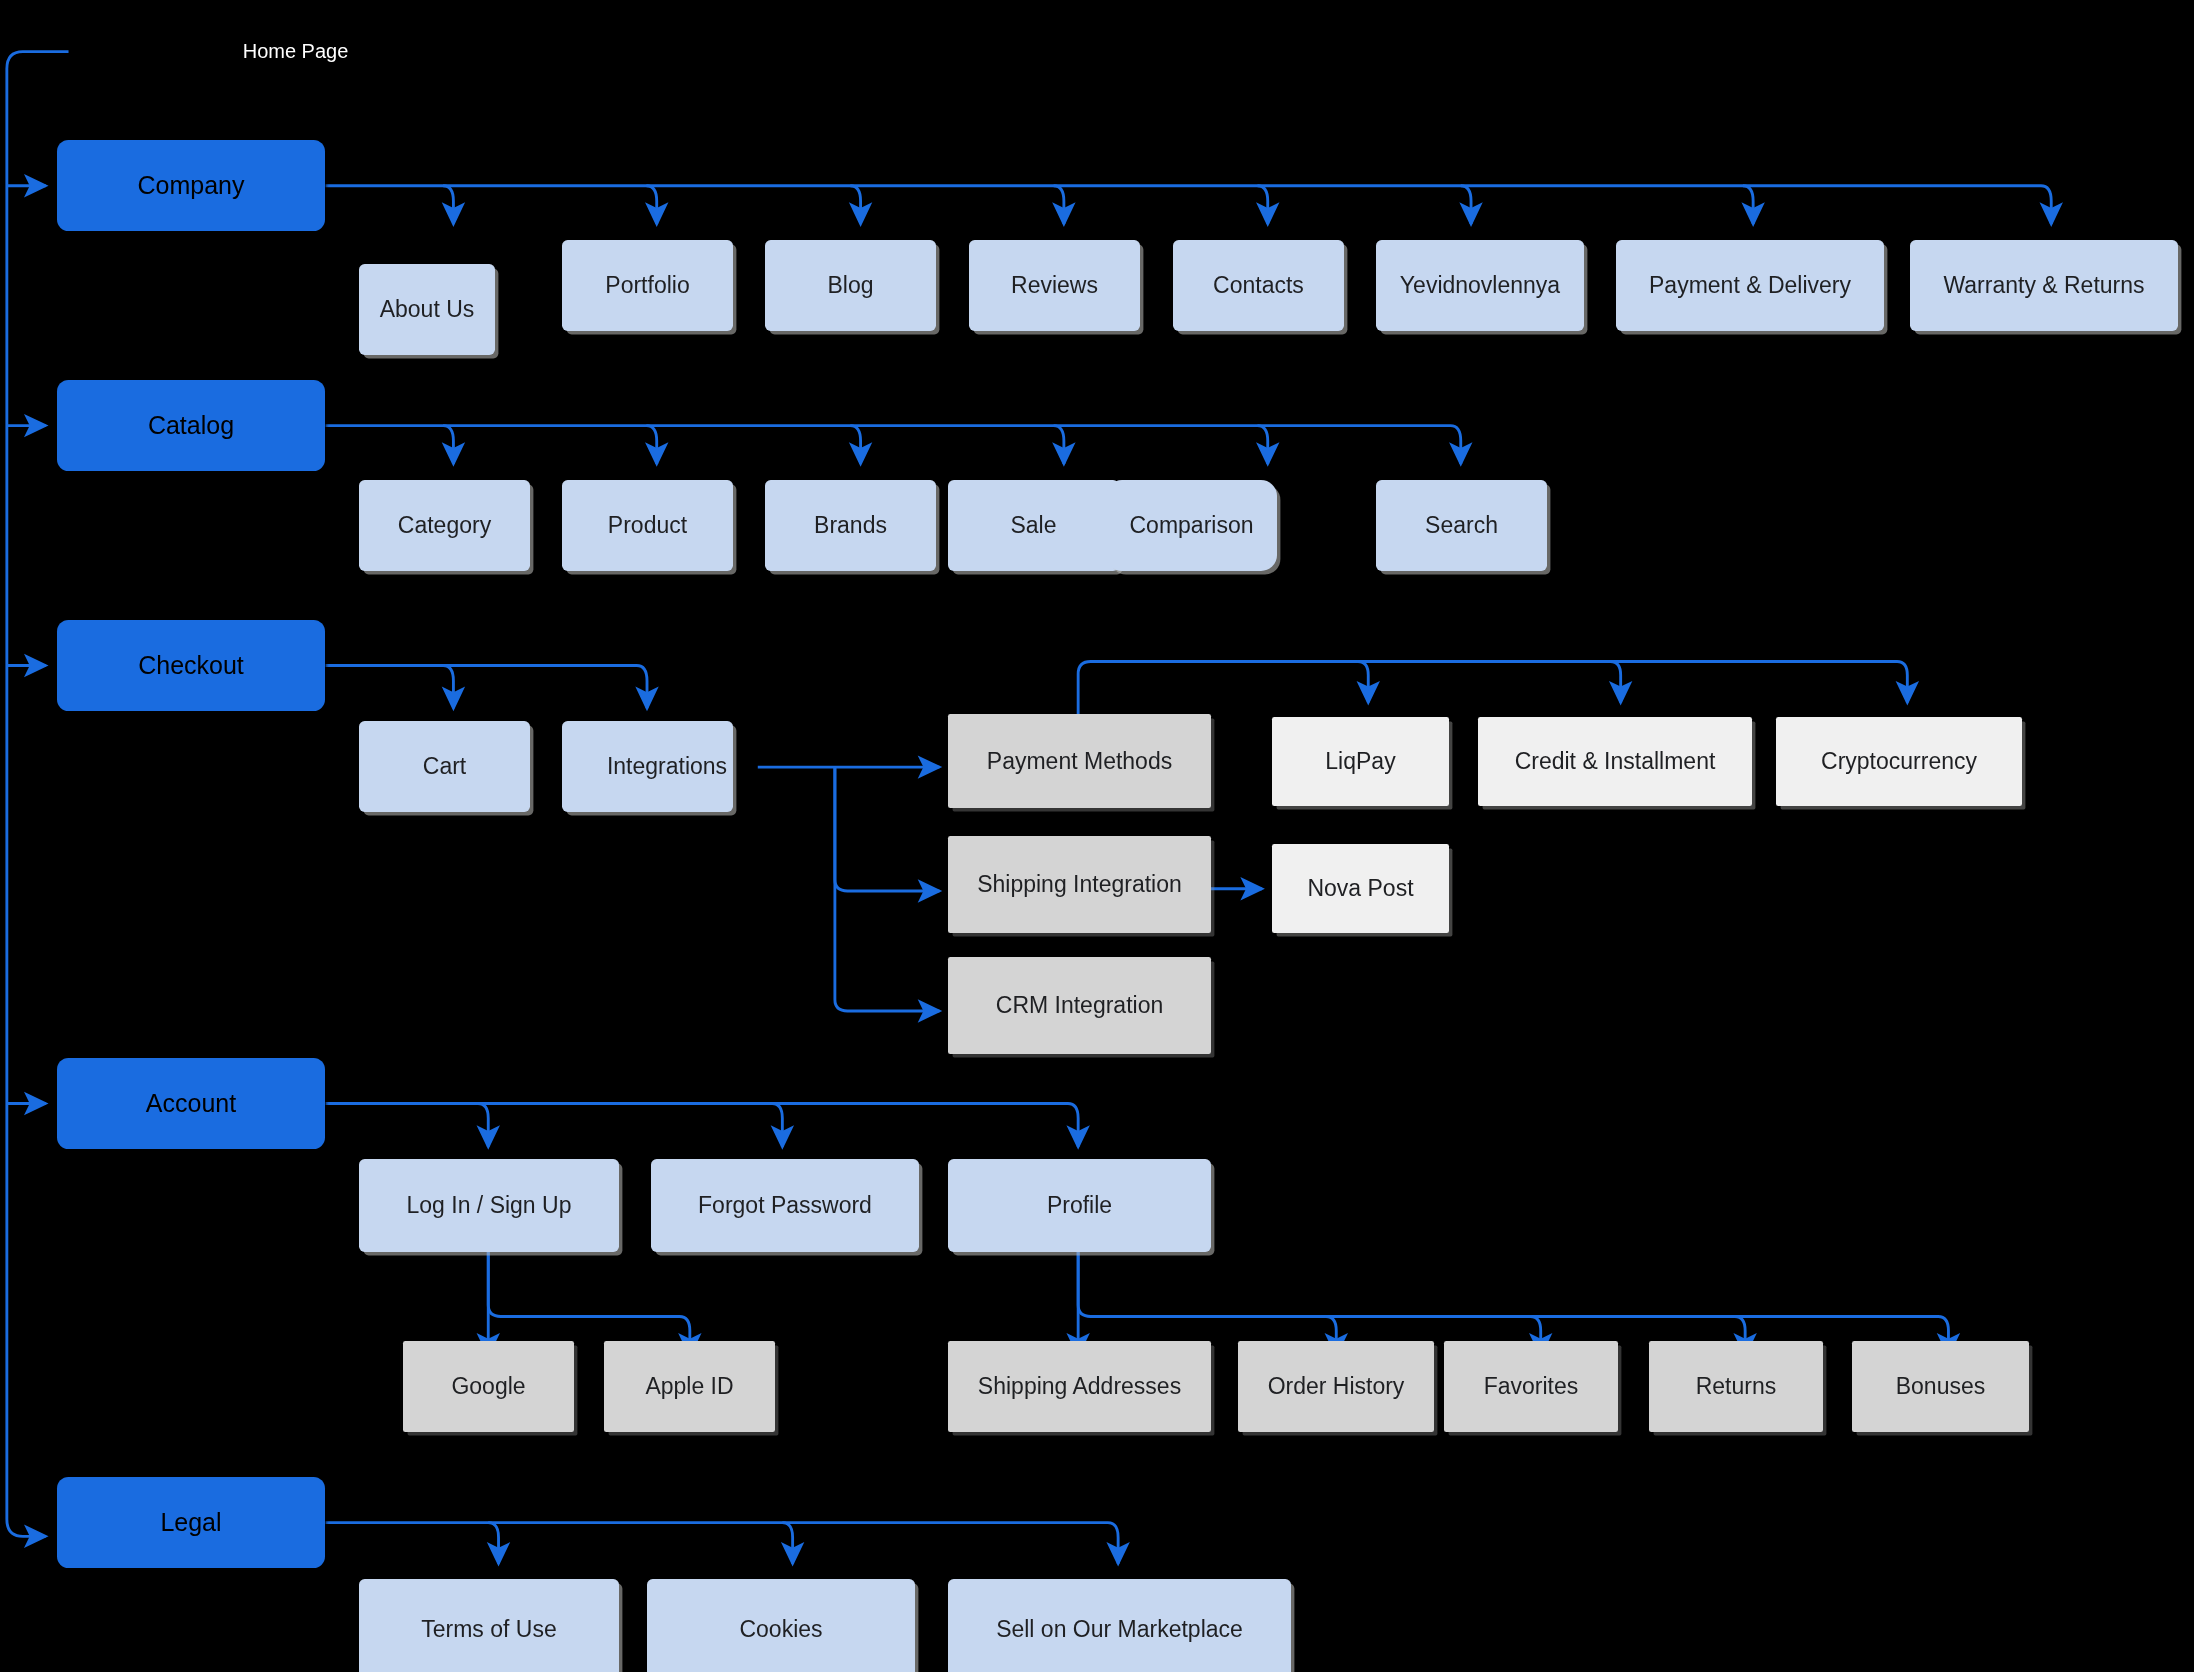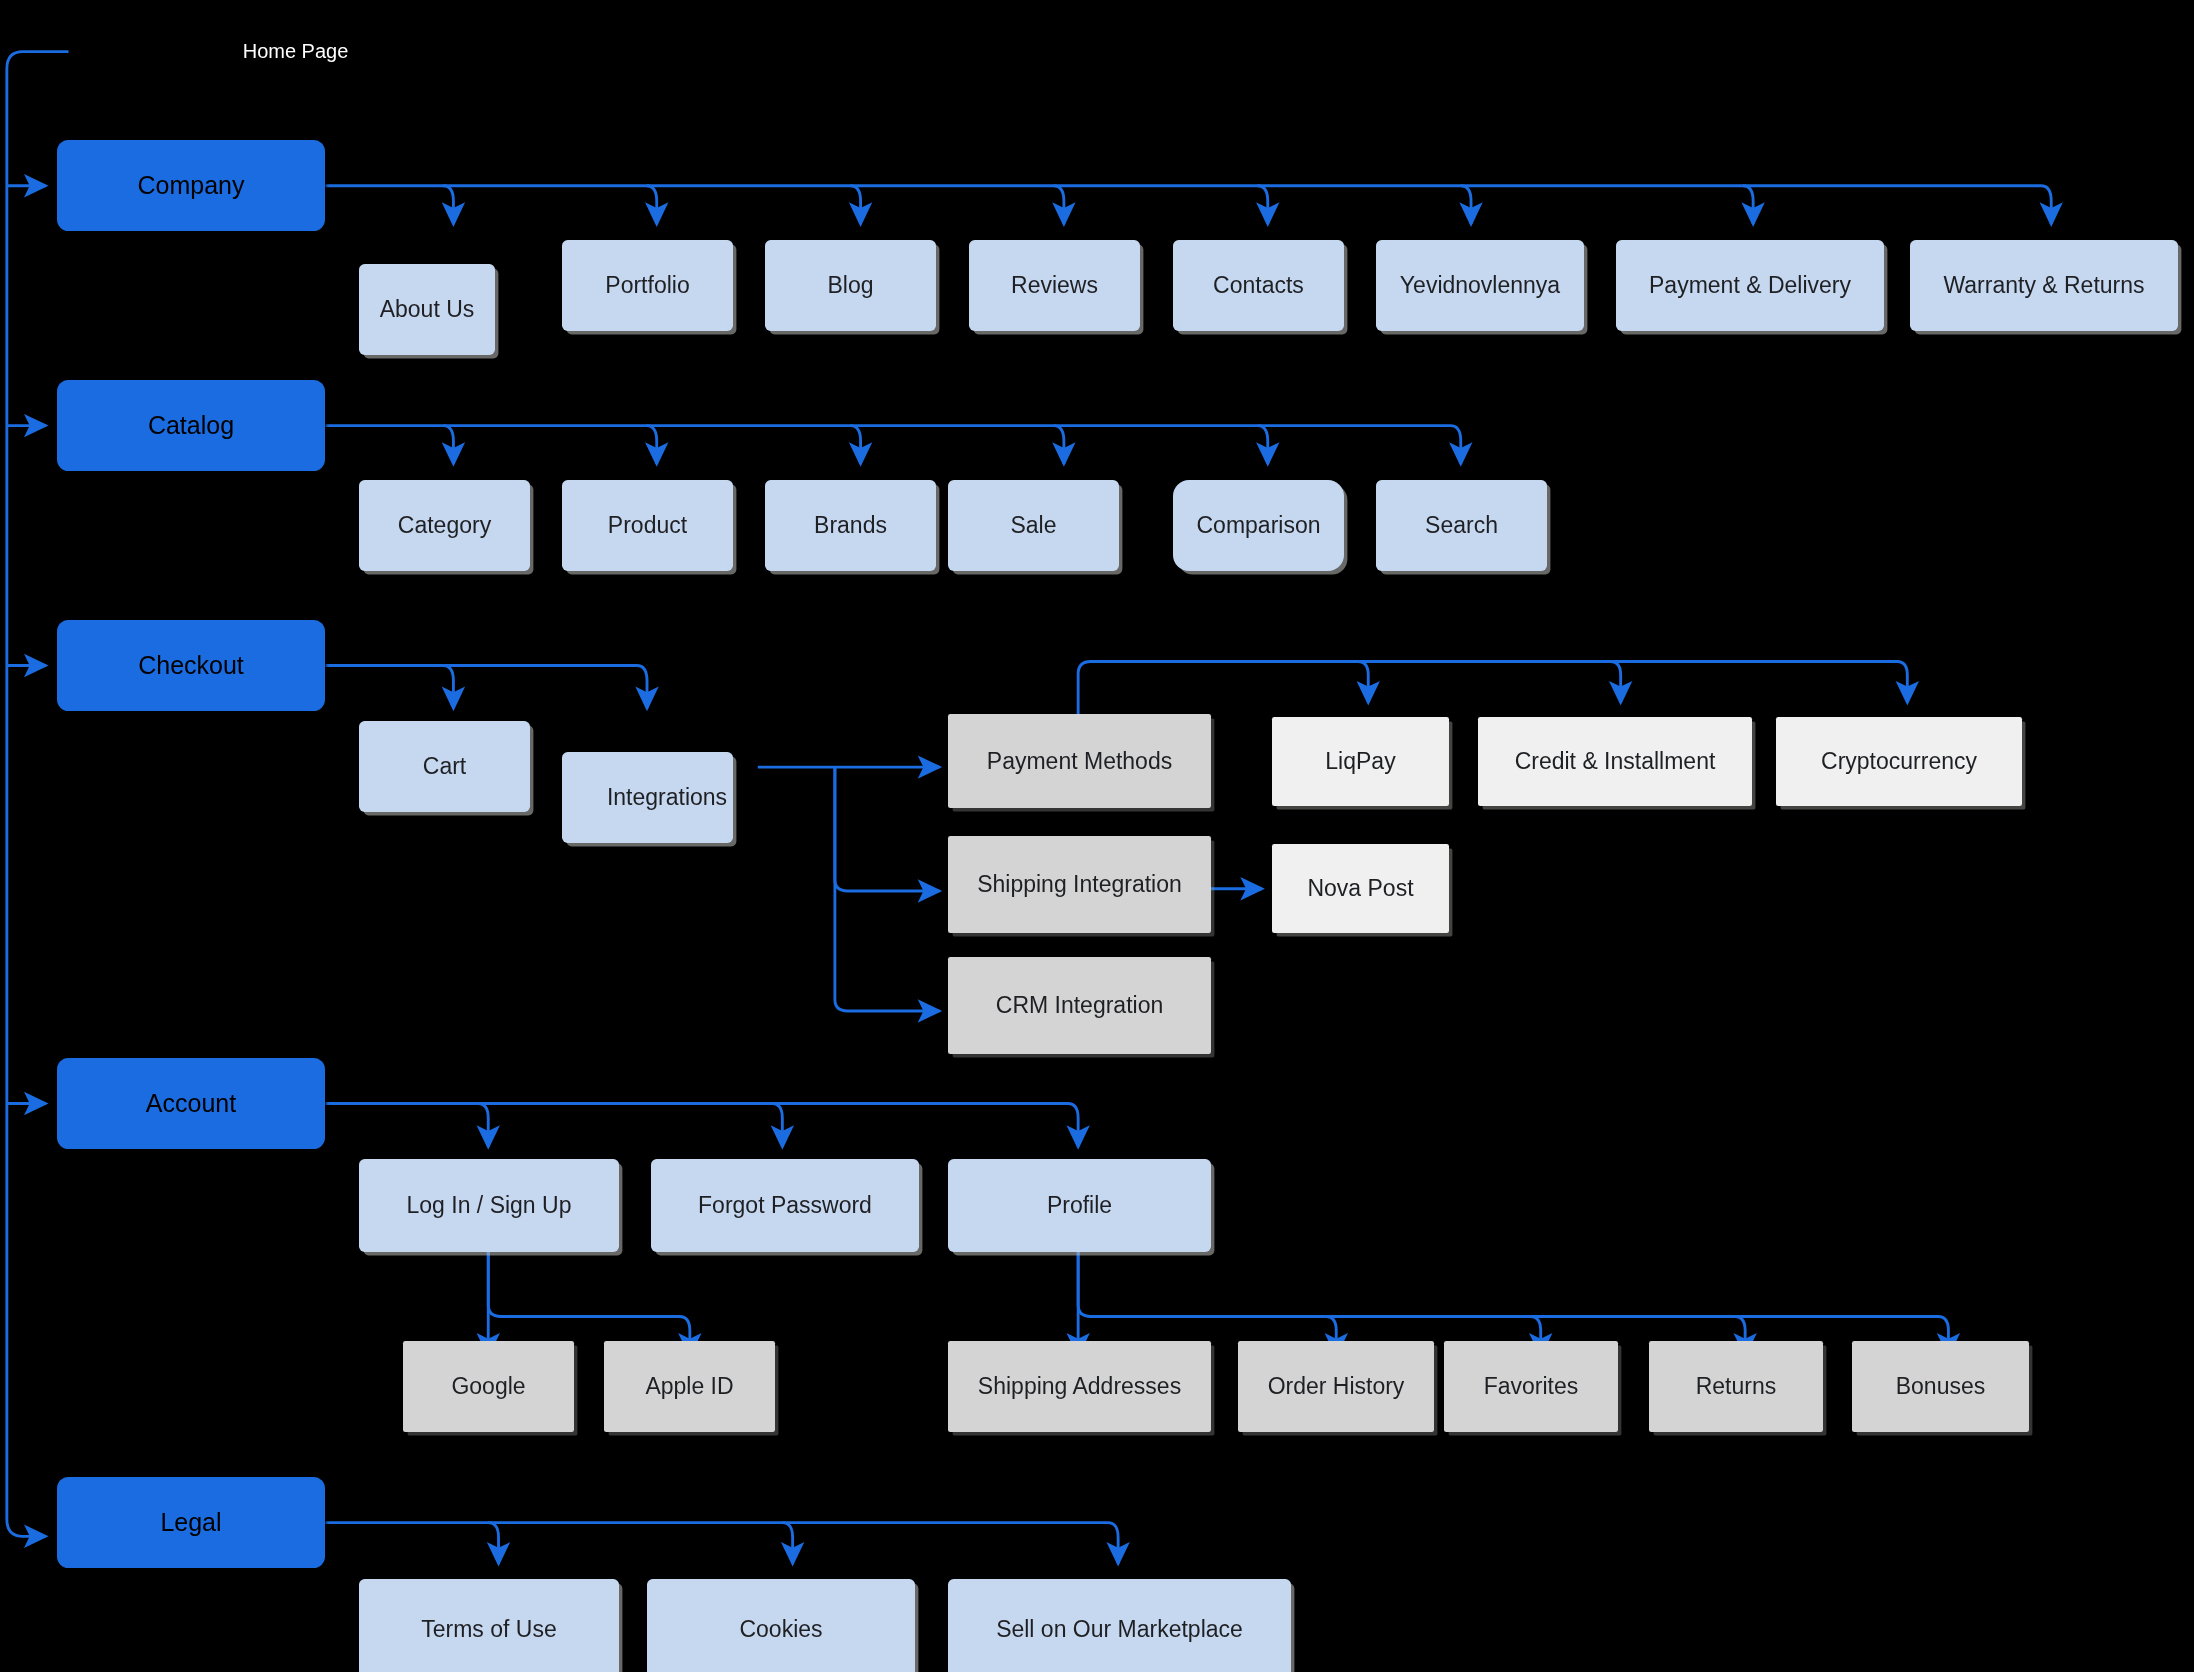--- a/index.html
+++ b/index.html
@@ -180,34 +180,34 @@
   </div>
   <div class="node page" style="left:562px;top:480px;width:171px;height:91px;">
     <span>Product</span>
   </div>
   <div class="node page" style="left:765px;top:480px;width:171px;height:91px;">
     <span>Brands</span>
   </div>
   <div class="node page" style="left:948px;top:480px;width:171px;height:91px;border-radius:6px;">
     <span>Sale</span>
   </div>
-  <div class="node page" style="left:1173px;top:480px;width:171px;height:91px;border-radius:16px;">
+  <div class="node page" style="left:1106px;top:480px;width:171px;height:91px;border-radius:16px;">
     <span>Comparison</span>
   </div>
   <div class="node page" style="left:1376px;top:480px;width:171px;height:91px;">
     <span>Search</span>
   </div>
 
   <div class="node primary" style="left:57px;top:620px;width:268px;height:91px;">
     <span>Checkout</span>
   </div>
   <div class="node page" style="left:359px;top:721px;width:171px;height:91px;">
     <span>Cart</span>
   </div>
-  <div class="node page" style="left:562px;top:752px;width:171px;height:91px;padding-left:39px;">
+  <div class="node page" style="left:562px;top:721px;width:171px;height:91px;padding-left:39px;">
     <span>Integrations</span>
   </div>
 
   <div class="node grey" style="left:948px;top:714px;width:263px;height:94px;">
     <span>Payment Methods</span>
   </div>
   <div class="node lightgrey" style="left:1272px;top:717px;width:177px;height:89px;">
     <span>LiqPay</span>
   </div>
   <div class="node lightgrey" style="left:1478px;top:717px;width:274px;height:89px;">

